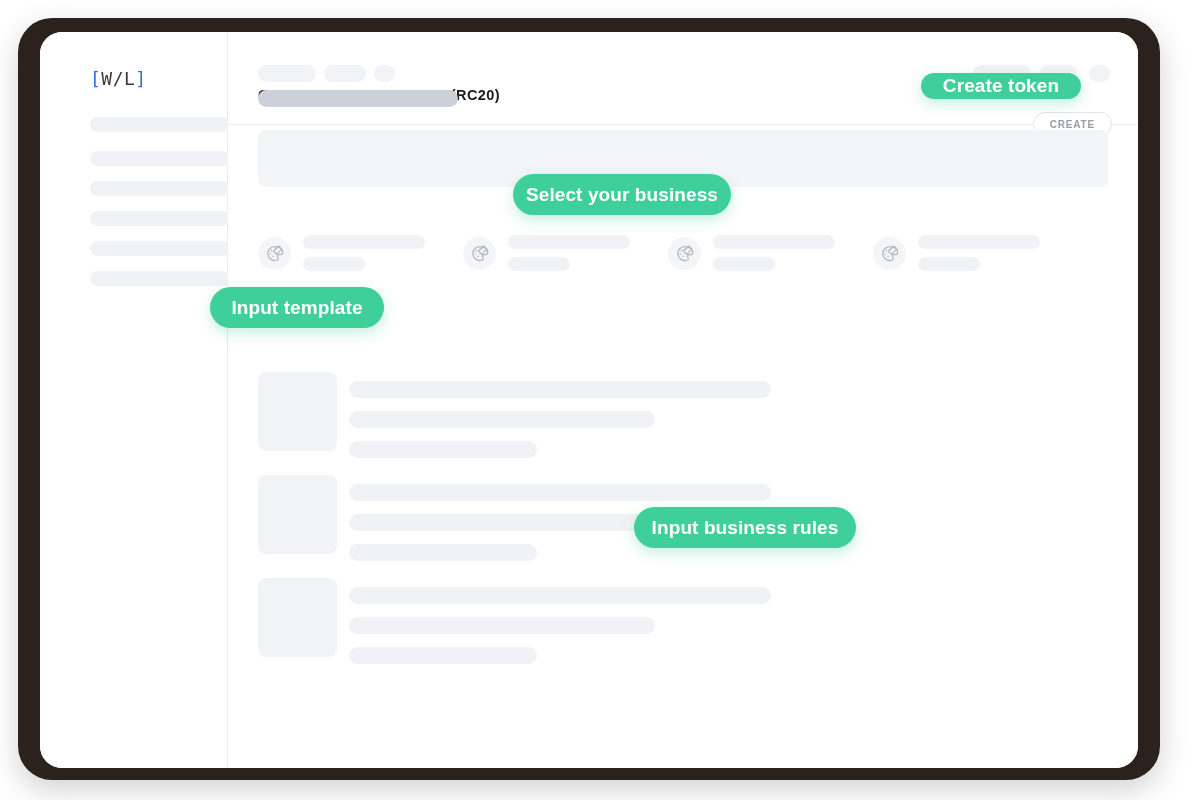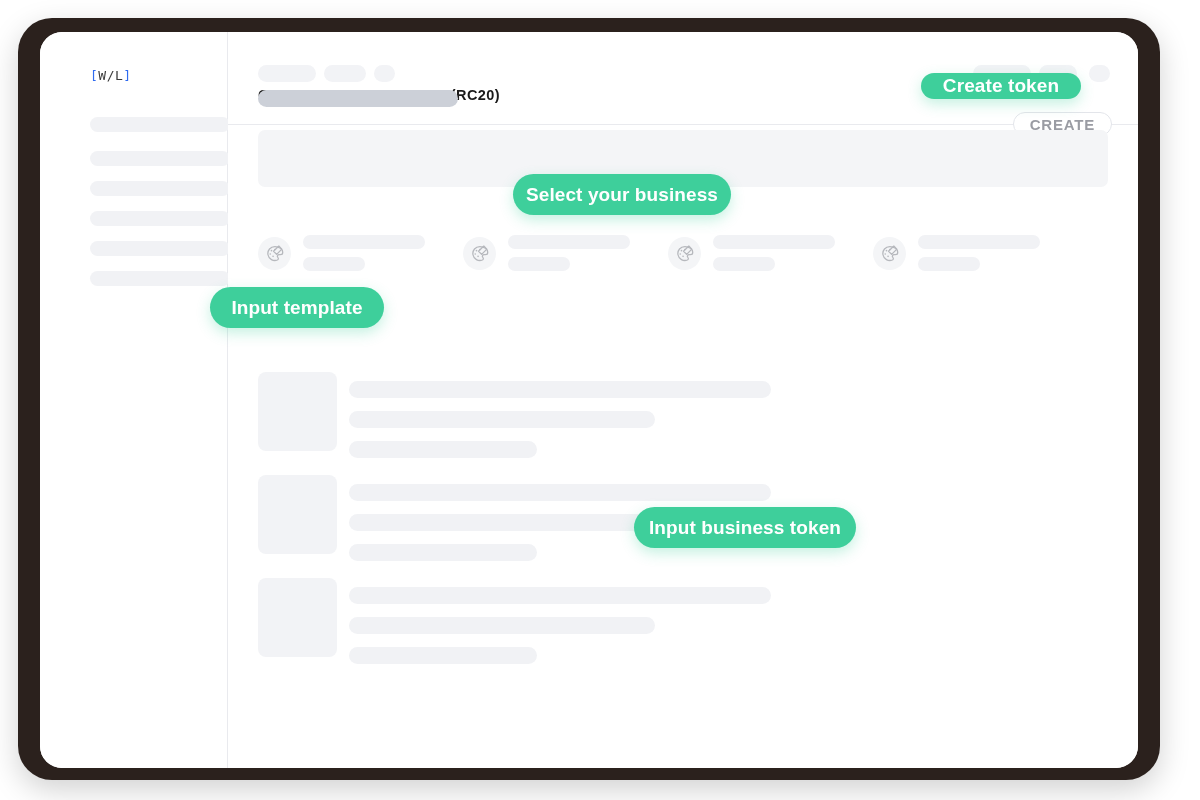--- a/index.html
+++ b/index.html
@@ -44,21 +44,21 @@
     height: 100%;
     background: #ffffff;
     border-right: 1px solid #e9eaee;
   }
 
   #brand-logo {
     position: absolute;
     left: 50px;
     top: 36px;
     font-family: "DejaVu Sans Mono", "Liberation Mono", monospace;
-    font-size: 13px;
+    font-size: 18px;
     letter-spacing: 0.5px;
     color: #3b3b3b;
     white-space: nowrap;
   }
   #brand-logo .bracket { color: #2f6bf0; }
 
   .side-skel {
     position: absolute;
     left: 50px;
     width: 140px;
@@ -103,21 +103,21 @@
 
   #create-btn {
     position: absolute;
     right: 26px;
     top: 80px;
     height: 24px;
     padding: 0 16px;
     border: 1px solid #e3e5ea;
     border-radius: 12px;
     background: #ffffff;
-    font-size: 15px;
+    font-size: 10px;
     font-weight: bold;
     letter-spacing: 0.8px;
     color: #9a9ca3;
     display: flex;
     align-items: center;
     justify-content: center;
     white-space: nowrap;
   }
 
   
@@ -343,13 +343,13 @@
         </div>
       </div>
 
     </section>
   </div>
 </div>
 
 <div class="tooltip" id="tip-create-token">Create token</div>
 <div class="tooltip" id="tip-select-contract">Select your business</div>
 <div class="tooltip" id="tip-select-template">Input template</div>
-<div class="tooltip" id="tip-business-rules">Input business token</div>
+<div class="tooltip" id="tip-business-rules">Input business rules</div>
 
 </body></html>

